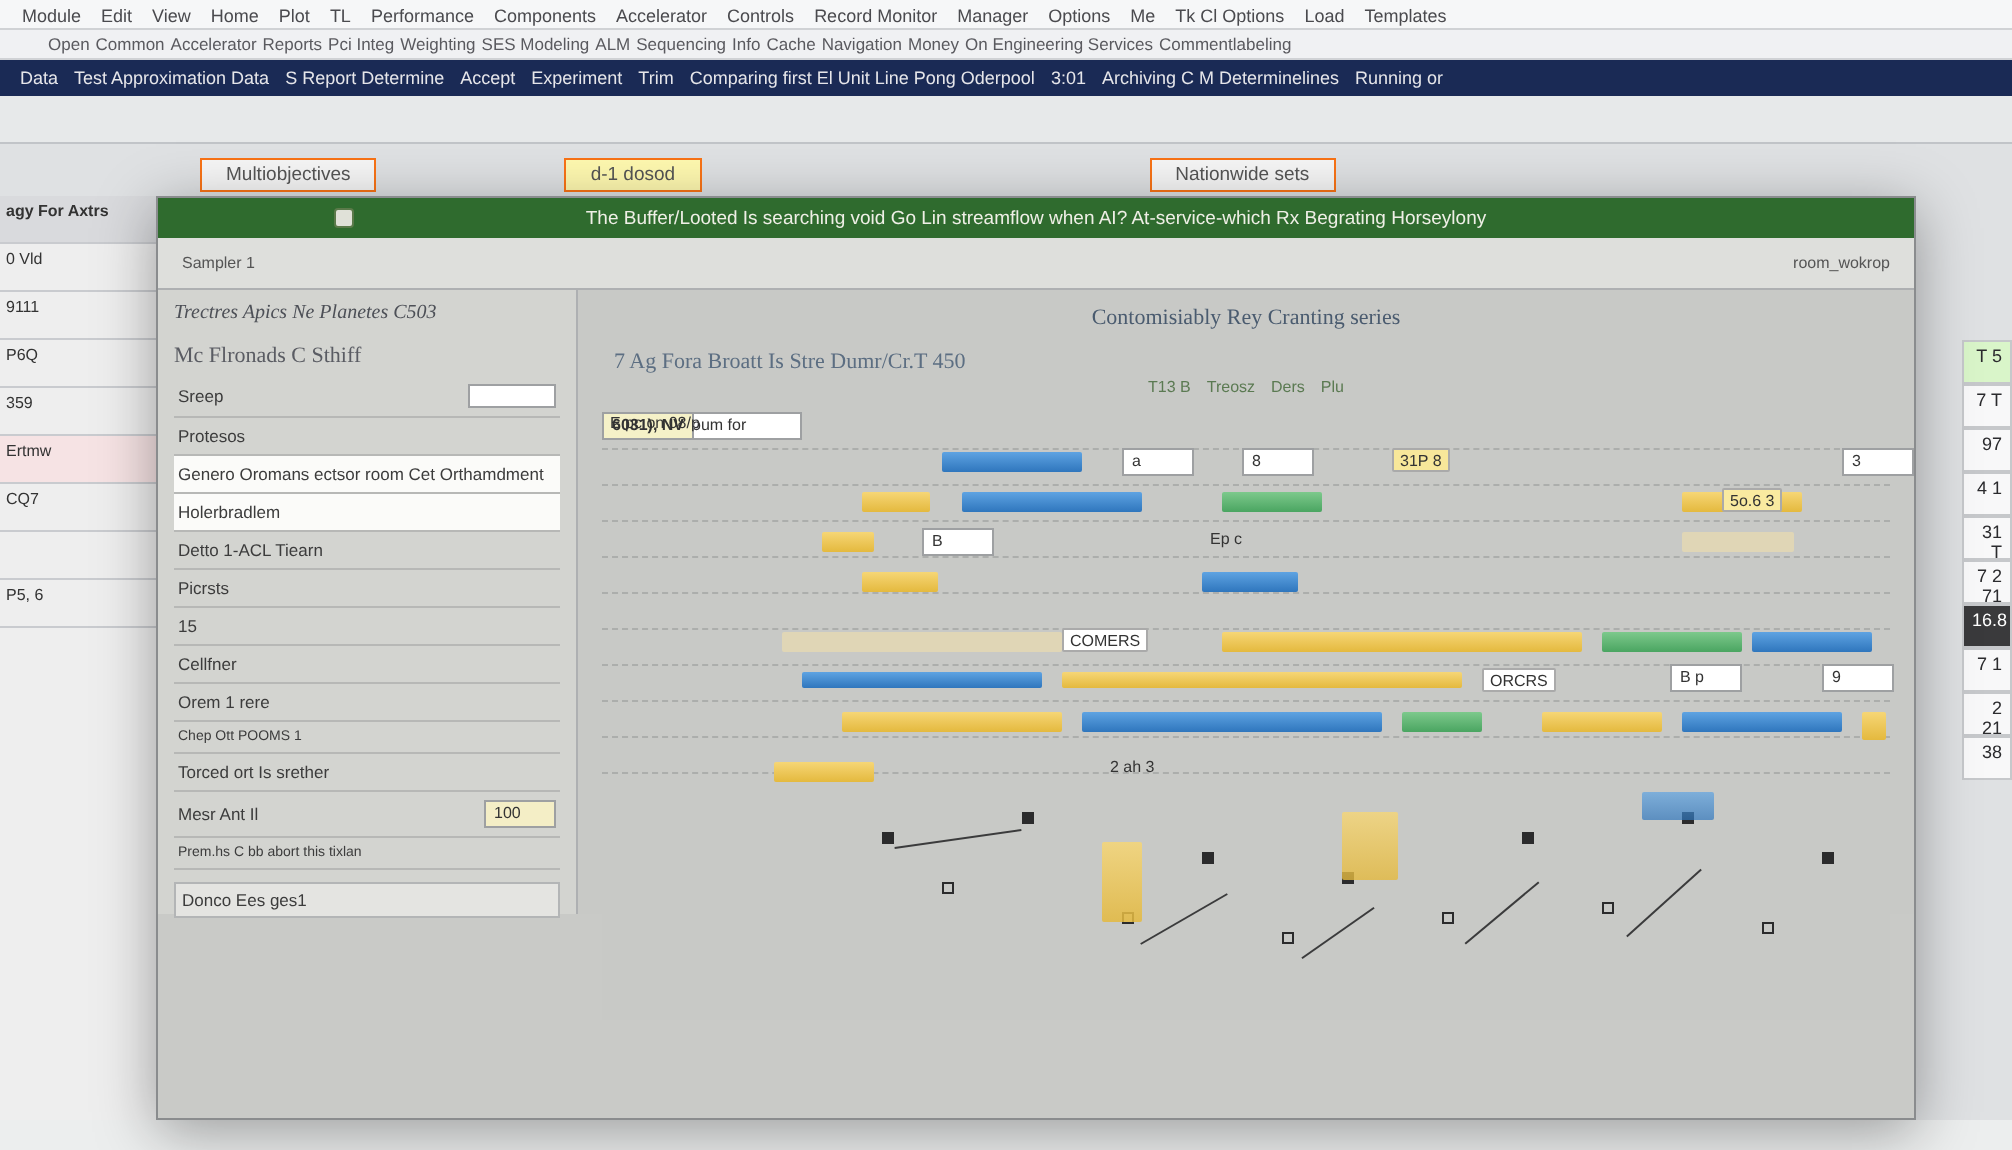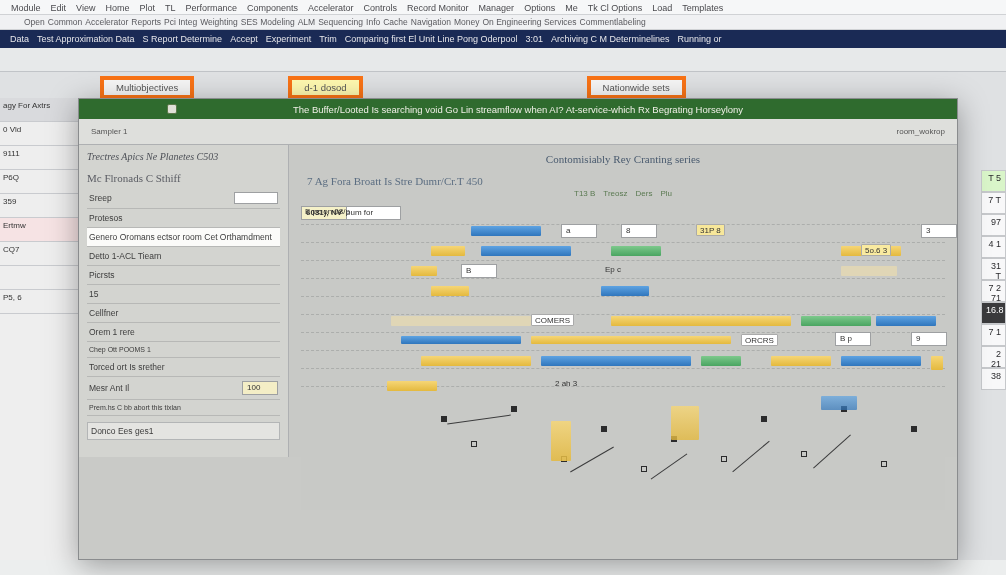--- a/index.html
+++ b/index.html
@@ -5,25 +5,25 @@
 *{box-sizing:border-box;margin:0;padding:0;font-family:Tahoma,Verdana,sans-serif}
 body{width:1006px;height:575px;overflow:hidden;background:#eceeee;position:relative}
 .menubar{display:flex;gap:4px;padding:2px 8px;background:#f6f7f8;border-bottom:1px solid #d0d2d5;font-size:9px;color:#4a4a4e;flex-wrap:wrap;height:15px;overflow:hidden;align-items:center}
 .menubar span{padding:1px 3px;cursor:default}
 .toolbar{display:flex;gap:3px;padding:2px 24px;background:#f0f1f3;border-bottom:1px solid #d0d2d5;font-size:8.5px;color:#5a5a5f;flex-wrap:wrap;height:15px;overflow:hidden;align-items:center}
 .navyribbon{display:flex;gap:8px;padding:3px 10px;background:#1a2a55;color:#e6e6ea;font-size:9px;height:18px;overflow:hidden;align-items:center}
 .navyribbon span{white-space:nowrap}
 .tabrow{display:flex;gap:2px;padding:0 10px;background:#e7e9ea;height:24px;align-items:flex-end;border-bottom:1px solid #c1c4c8}
 .tab{background:#f7f8f9;border:1px solid #c1c4c8;border-bottom:none;padding:3px 12px;font-size:9px;color:#444;border-radius:4px 4px 0 0}
 .subtabrow{display:flex;gap:2px;padding:4px 100px 0 100px;background:#dfe1e3;height:26px;align-items:center}
-.subtab{background:#f6f6f6;border:4px solid #f97316;padding:2px 12px;font-size:9.5px;color:#555}
+.subtab{background:#f6f6f6;border:1px solid #f97316;padding:2px 12px;font-size:9.5px;color:#555}
 .grey-work{background:#dfe1e3;height:462px;position:relative}
 .sidecol{position:absolute;left:0;top:0;width:78px;height:100%;background:#eeeeee}
 .sidecell{height:24px;border-bottom:1px solid #c9cbcf;font-size:8px;padding:3px;color:#333}
-.sidecell.hdr{background:#d9dadd;font-weight:normal}
+.sidecell.hdr{background:#d9dadd;font-weight:bold}
 .sidecell.pink{background:#f6e3e4}
 .rsidecol{position:absolute;right:0;top:72px;width:25px;height:auto}
 .rcell{height:22px;border:1px solid #c6c8cb;background:#f8f8f9;font-size:9px;text-align:right;padding:2px 4px;color:#2b2b2e}
 .rcell.dark{background:#3a3a3c;color:#fff}
 .modal{position:absolute;left:78px;top:0;width:880px;height:462px;background:#c9cac7;border:1px solid #8a8c8e;box-shadow:0 6px 28px rgba(0,0,0,0.35)}
 .modal-title{background:#2f6b2e;color:#efefe6;height:20px;font-size:9.5px;display:flex;align-items:center;justify-content:center;padding:0 6px}
 .modal-title .dot{position:absolute;left:88px;top:5px;width:10px;height:10px;border-radius:2px;background:#e0e1d8;border:1px solid #5b7a4a}
 .modal-top{height:26px;background:#dedfdc;border-bottom:1px solid #aeb0b2;display:flex;align-items:center;padding:0 12px;font-size:8px;color:#555;gap:40px}
 .modal-body{display:flex;height:312px}
 .leftpanel{width:210px;background:#d3d4d0;border-right:1px solid #aeb0b2;padding:6px 8px;font-size:8.5px;color:#3c3c3c}
@@ -161,20 +161,23 @@
         <div class="lp-row">
           <span>Sreep</span>
           <input type="text" style="margin-left: auto;">
         </div>
         <div class="lp-row">
             <span>Protesos</span>
           </div>
         <div class="lp-row white">
             <span>Genero  Oromans ectsor  room  Cet Orthamdment</span>
           </div>
+        <div class="lp-row white">
+            <span>Holerbradlem</span>
+          </div>
         <div class="lp-row">
             <span>Detto 1-ACL Tiearn</span>
           </div>
         <div class="lp-row">
             <span>Picrsts</span>
           </div>
         <div class="lp-row">
             <span>15</span>
           </div>
         <div class="lp-row">

